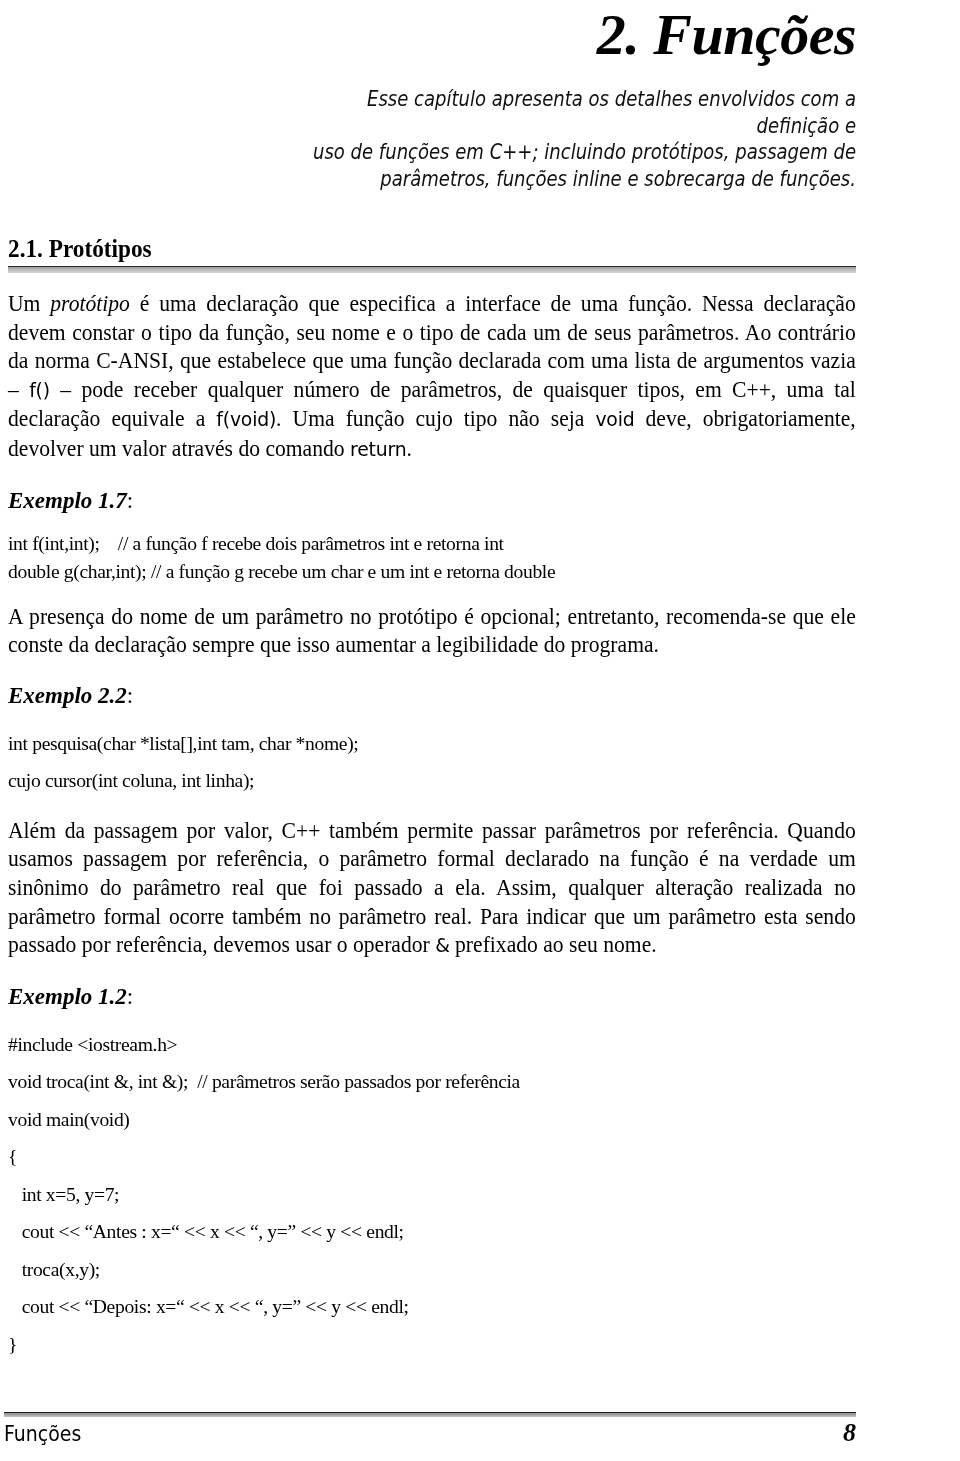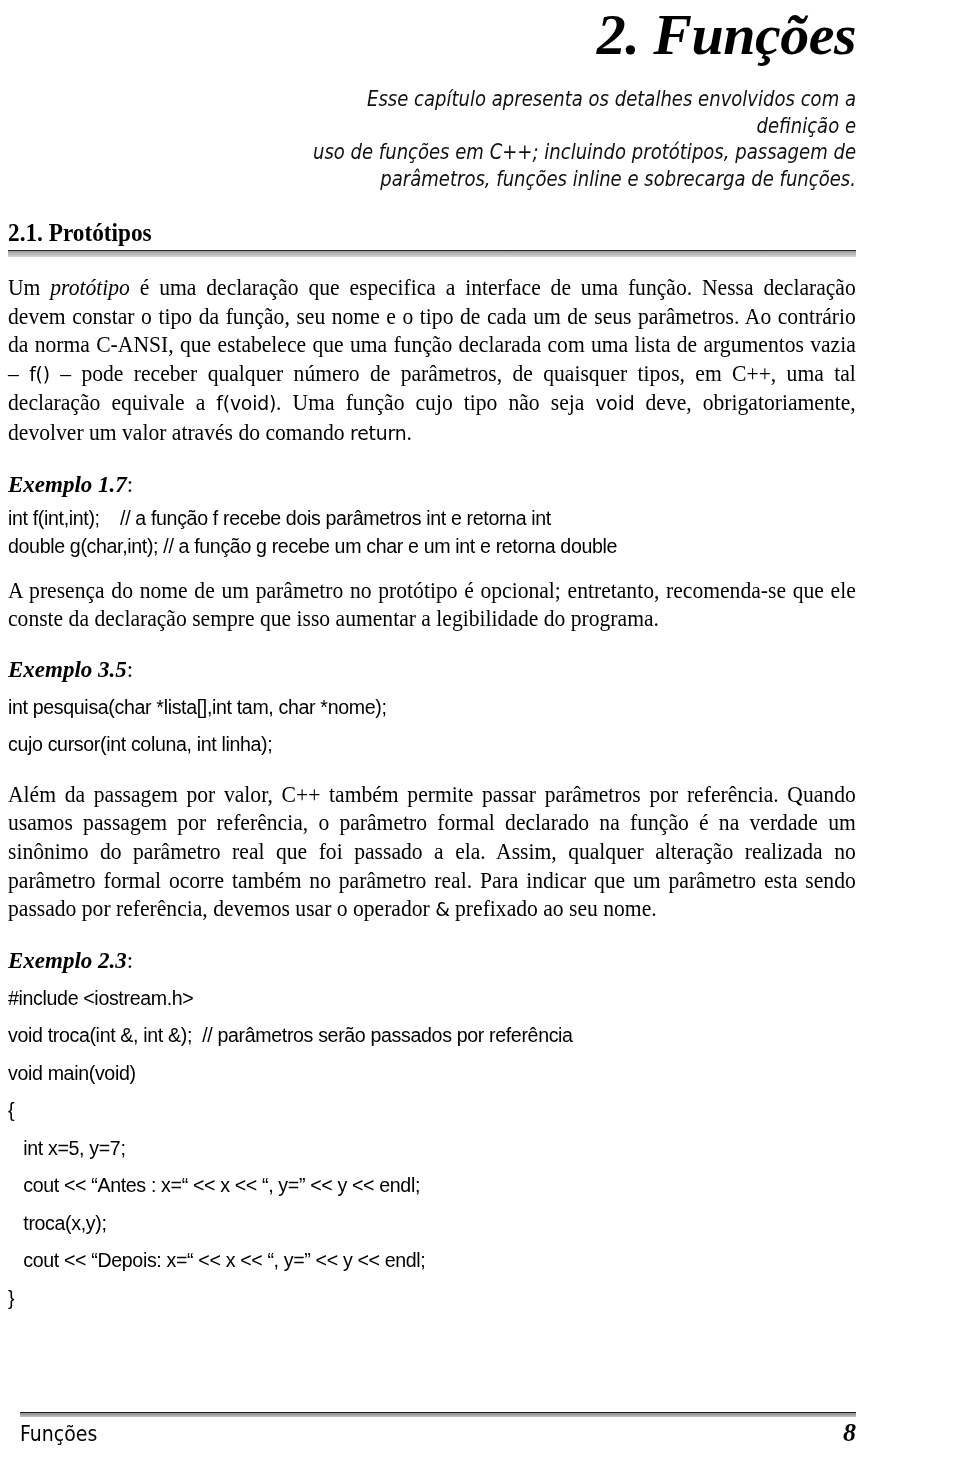--- a/index.html
+++ b/index.html
@@ -51,21 +51,21 @@
     transform-origin: right center;
     color: #111;
   }
   .chapter-abstract .ab-line { display: block; }
 
   
   .section {
     margin-top: 0;
   }
   .sec-head-wrap {
-    margin-top: 26px;
+    margin-top: 42px;
   }
   .sec-heading {
     font-family: "Liberation Serif", "DejaVu Serif", serif;
     font-weight: bold;
     font-size: 25px;
     line-height: 30px;
     margin: 0;
     transform: scaleX(0.93);
     transform-origin: left center;
     white-space: nowrap;
@@ -105,34 +105,34 @@
     margin: 22px 0 0 0;
     font-weight: normal;
   }
   .example-label .ex-name {
     font-weight: bold;
     font-style: italic;
   }
 
   
   pre.code {
-    font-family: Liberation Sans, sans-serif;
+    font-family: Liberation Serif, serif;
     font-size: 19.6px;
     line-height: 28px;
-    margin: 5px 0 0 0;
+    margin: 15px 0 0 0;
     white-space: pre;
     letter-spacing: -0.35px;
     color: #000;
   }
   pre.code.loose { line-height: 37.5px; }
 
   
   .footer {
     position: absolute;
-    left: 20px;
+    left: 4px;
     right: 8px;
     bottom: 14px;
   }
   .footer-rule {
     width: 100%;
     height: 4px;
     border-top: 1.8px solid #1f1f1f;
     background: linear-gradient(to bottom, #8d8d8d 0%, #c2c2c2 100%);
   }
   .footer-row {
@@ -177,31 +177,31 @@
 
     <p class="body"><span>Um </span><i class="em">protótipo</i><span> é uma declaração que especifica a interface de uma função. Nessa declaração devem constar o tipo da função, seu nome e o tipo de cada um de seus parâmetros. Ao contrário da norma C-ANSI, que estabelece que uma função declarada com uma lista de argumentos vazia – </span><span class="code-inline">f()</span><span> – pode receber qualquer número de parâmetros, de quaisquer tipos, em C++, uma tal declaração equivale a </span><span class="code-inline">f(void)</span><span>. Uma função cujo tipo não seja </span><span class="code-inline">void</span><span> deve, obrigatoriamente, devolver um valor através do comando </span><span class="code-inline">return</span><span>.</span></p>
 
     <p class="example-label"><span class="ex-name">Exemplo 1.7</span><span>:</span></p>
 
     <pre class="code">int f(int,int);    // a função f recebe dois parâmetros int e retorna int
 double g(char,int); // a função g recebe um char e um int e retorna double</pre>
 
     <p class="body">A presença do nome de um parâmetro no protótipo é opcional; entretanto, recomenda-se que ele conste da declaração sempre que isso aumentar a legibilidade do programa.</p>
 
-    <p class="example-label"><span class="ex-name">Exemplo 3.5</span><span>:</span></p>
+    <p class="example-label"><span class="ex-name">Exemplo 2.2</span><span>:</span></p>
 
     <pre class="code loose">int pesquisa(char *lista[],int tam, char *nome);
 cujo cursor(int coluna, int linha);</pre>
   </div>
 
   <div class="section">
 
     <p class="body"><span>Além da passagem por valor, C++ também permite passar parâmetros por referência. Quando usamos passagem por referência, o parâmetro formal declarado na função é na verdade um sinônimo do parâmetro real que foi passado a ela. Assim, qualquer alteração realizada no parâmetro formal ocorre também no parâmetro real. Para indicar que um parâmetro esta sendo passado por referência, devemos usar o operador </span><span class="code-inline">&amp;</span><span> prefixado ao seu nome.</span></p>
 
-    <p class="example-label"><span class="ex-name">Exemplo 2.3</span><span>:</span></p>
+    <p class="example-label"><span class="ex-name">Exemplo 1.2</span><span>:</span></p>
 
     <pre class="code loose">#include &lt;iostream.h&gt;
 void troca(int &amp;, int &amp;);  // parâmetros serão passados por referência
 void main(void)
 {
    int x=5, y=7;
    cout &lt;&lt; “Antes : x=“ &lt;&lt; x &lt;&lt; “, y=” &lt;&lt; y &lt;&lt; endl;
    troca(x,y);
    cout &lt;&lt; “Depois: x=“ &lt;&lt; x &lt;&lt; “, y=” &lt;&lt; y &lt;&lt; endl;
 }</pre>

